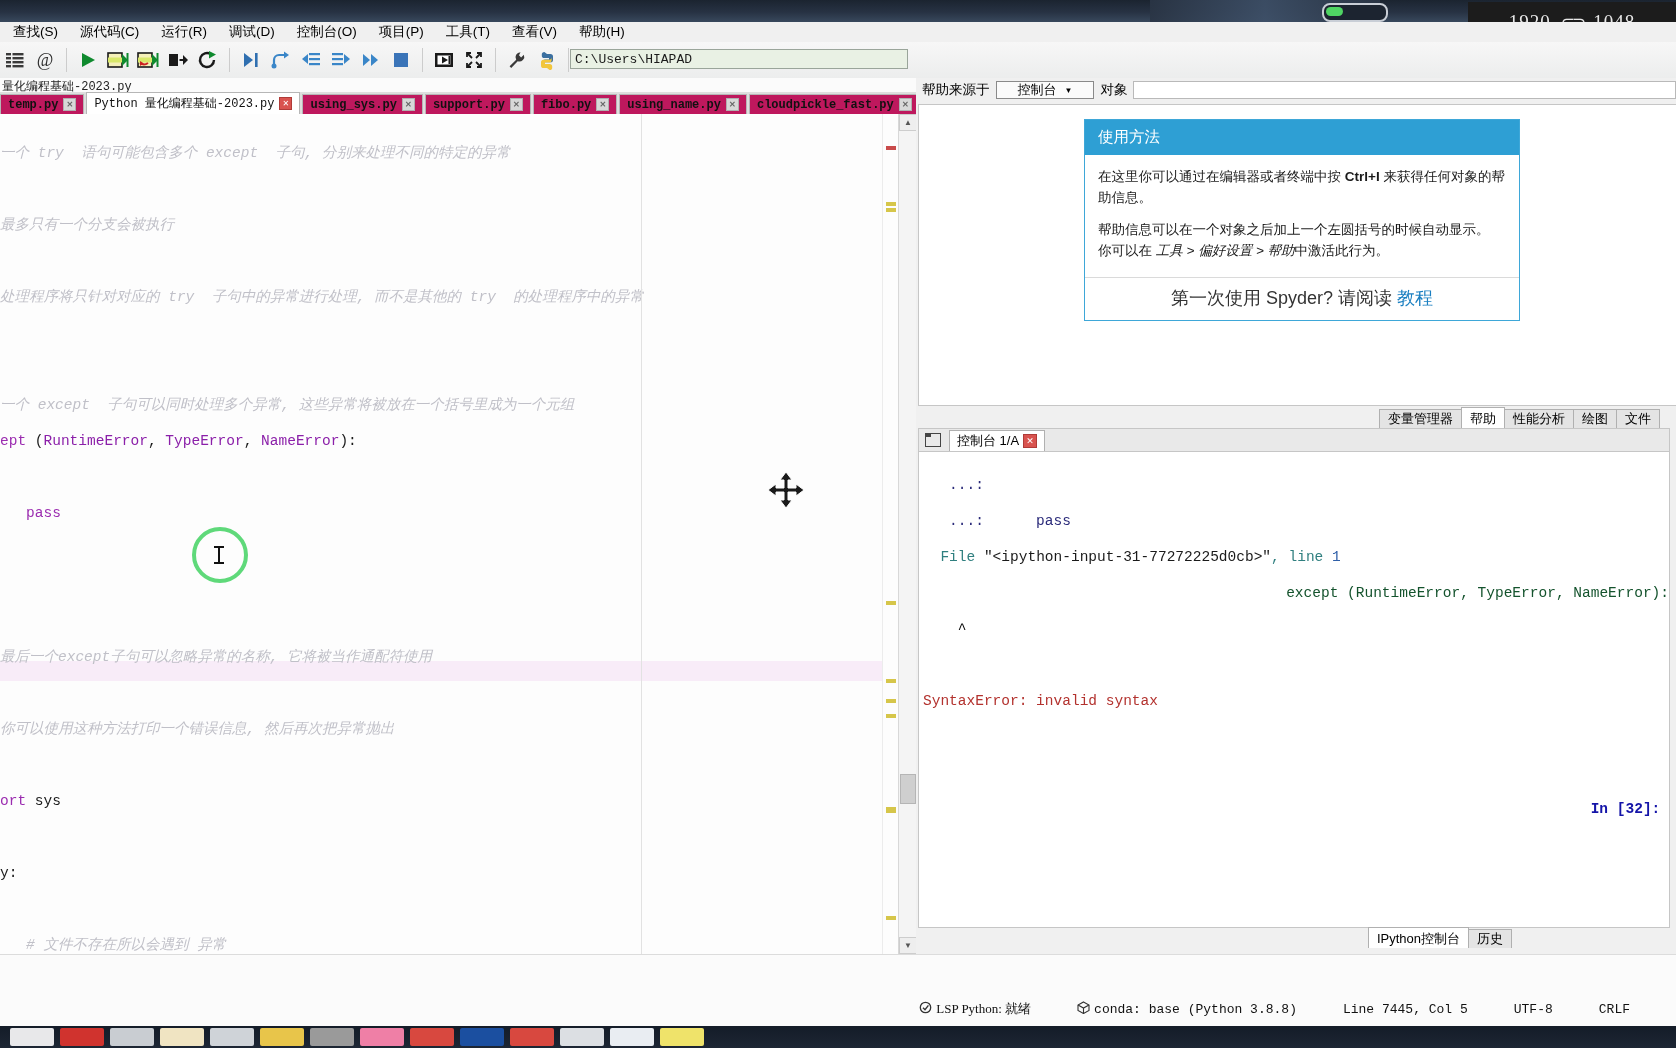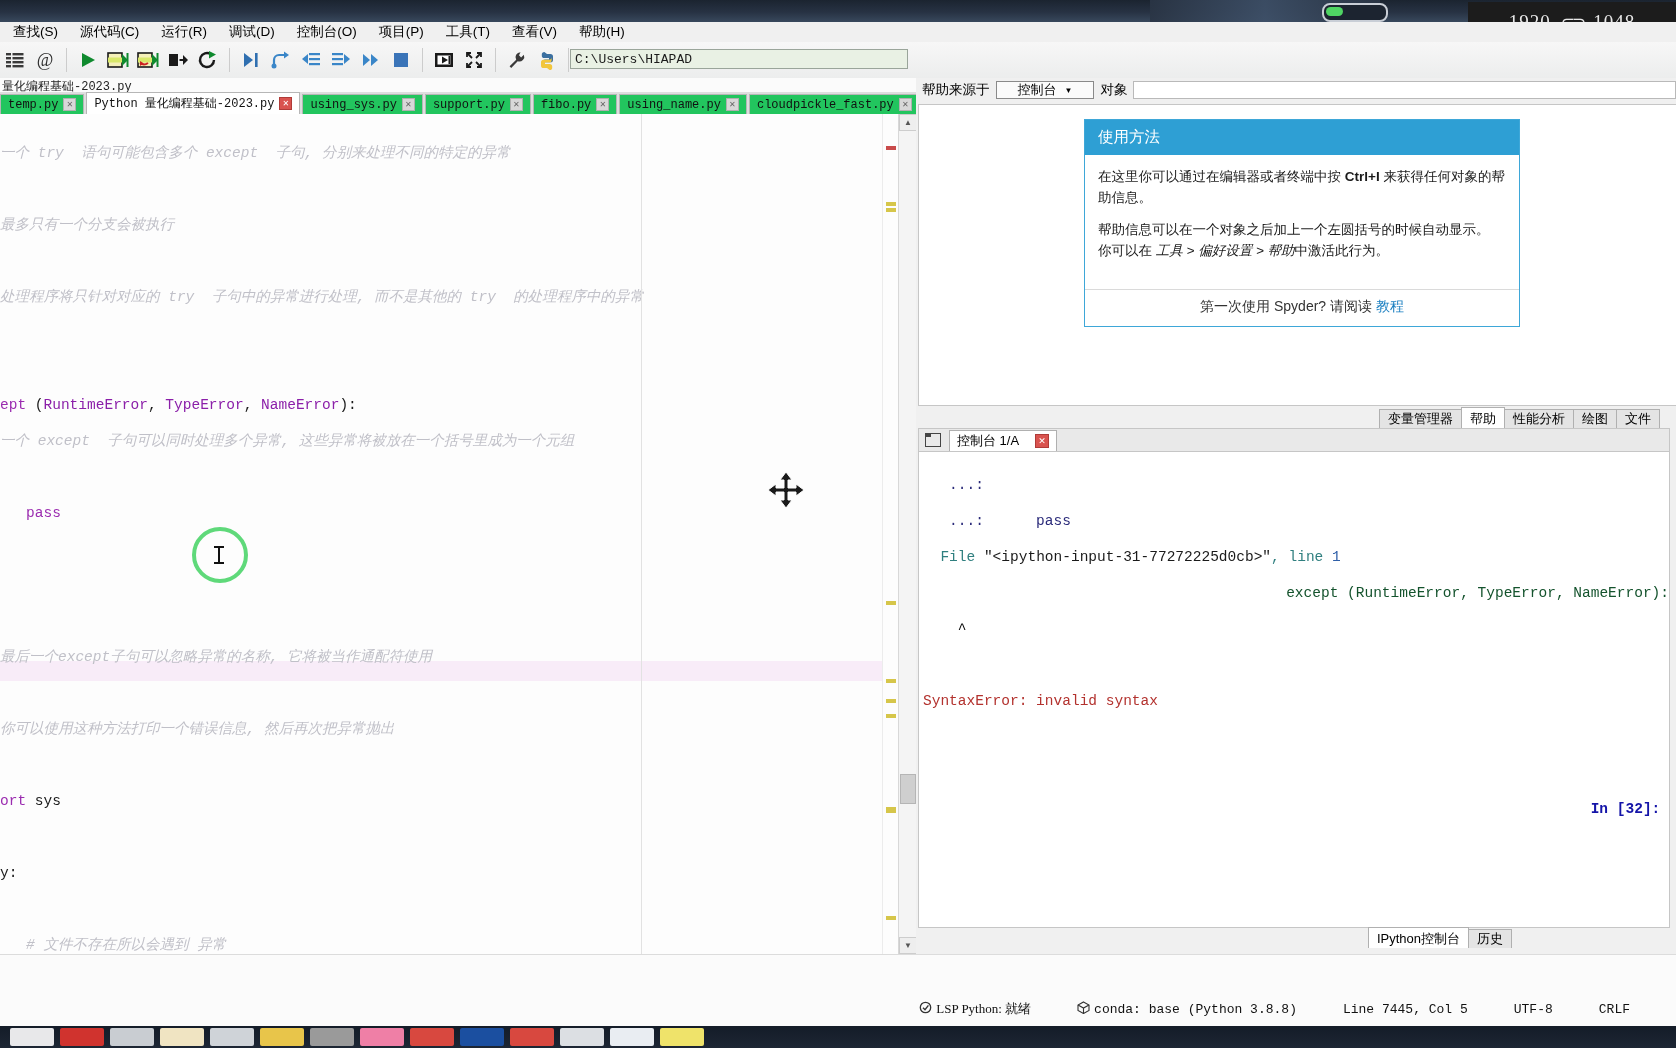--- a/index.html
+++ b/index.html
@@ -62,23 +62,23 @@
     padding-left:2px;background:#fbfbfb;
   }
 
   
   #tabbar{
     position:absolute;left:0;top:92px;width:916px;height:22px;
     background:#dedede;border-bottom:1px solid #b6b6b6;display:flex;align-items:flex-end;
   }
   .etab{
     height:19px;display:flex;align-items:center;gap:5px;padding:0 7px;
-    background:#22c55e;border:1px solid #b6b6b6;border-bottom:none;
+    background:#be185d;border:1px solid #b6b6b6;border-bottom:none;
     font-family:"Liberation Mono",monospace;font-size:12px;color:#111;
-    margin-right:2px;white-space:nowrap;cursor:default;
+    margin-right:2px;white-space:nowrap;cursor:default;font-weight:bold;
   }
   .etab.active{background:#ffffff;height:21px;font-weight:normal;}
   .etab .x{width:11px;height:11px;background:#d8d8d8;border:1px solid #b0b0b0;
     display:flex;align-items:center;justify-content:center;font-size:8px;color:#666;
     font-family:"Liberation Sans",sans-serif;}
   .etab.active .x{background:#d9534f;border-color:#b03b38;color:#fff;}
   #tab-menu-btn{position:absolute;right:8px;top:96px;width:16px;height:16px;}
 
   
   #editor{
@@ -152,40 +152,40 @@
   }
   #help-card{
     position:absolute;left:165px;top:14px;width:434px;
     border:1px solid #3ea7d8;background:#ffffff;
   }
   #help-card .hdr{background:#2e9fd4;color:#ffffff;font-size:15.5px;padding:7px 13px;}
   #help-card .bd{padding:11px 13px 5px 13px;font-size:13.5px;line-height:21px;color:#1a1a1a;}
   #help-card .bd p{margin:0 0 11px 0;}
   #help-card .bd i{font-style:italic;}
   #help-card .bd b{font-weight:bold;}
-  #help-card .foot{border-top:1px solid #dadada;text-align:center;padding:8px 0 10px 0;font-size:14px;color:#333;margin-top:12px;}
+  #help-card .foot{border-top:1px solid #dadada;text-align:center;padding:8px 0 10px 0;font-size:18px;color:#333;}
   #help-card .foot a{color:#1a7fc1;text-decoration:none;}
 
   
   #rp-tabs{
     position:absolute;left:0;top:330px;width:756px;height:20px;display:flex;justify-content:flex-end;
     align-items:flex-end;padding-right:12px;box-sizing:border-box;
   }
   .rtab{
     height:18px;padding:0 8px;display:flex;align-items:flex-end;font-size:13px;
     background:#e4e4e4;border:1px solid #b0b0b0;border-bottom:none;margin-left:-1px;cursor:default;white-space:nowrap;
   }
   .rtab.active{background:#ffffff;height:20px;}
 
   
   #console-wrap{position:absolute;left:2px;top:350px;width:752px;height:500px;background:#ffffff;border:1px solid #c6c6c6;box-sizing:border-box;}
   #console-tabbar{height:22px;background:#e9e9e9;border-bottom:1px solid #c6c6c6;display:flex;align-items:flex-end;gap:4px;padding-left:4px;}
   #console-tabbar .undock{width:14px;height:12px;border:1.5px solid #444;margin:0 4px 4px 2px;position:relative;}
   #console-tabbar .undock:after{content:"";position:absolute;left:-1px;top:-1px;width:6px;height:4px;background:#444;}
-  .ctab{height:20px;display:flex;align-items:center;gap:16px;padding:0 7px;background:#ffffff;
+  .ctab{height:20px;display:flex;align-items:center;gap:4px;padding:0 7px;background:#ffffff;
     border:1px solid #b0b0b0;border-bottom:none;font-size:13px;white-space:nowrap;}
   .ctab .x{width:12px;height:12px;background:#d9534f;border:1px solid #b03b38;color:#fff;font-size:9px;
     display:flex;align-items:center;justify-content:center;}
   #console-out{
     padding:6px 0 0 4px;font-family:"Liberation Mono",monospace;font-size:14.5px;line-height:18px;white-space:pre;
   }
   .c-dots{color:#2b2b7a;}
   .c-kwblue{color:#2f5fa8;}
   .c-file{color:#2f7f7f;}
   .c-str{color:#1a1a1a;}
@@ -431,22 +431,22 @@
 <div id="editor">
   <div id="curline"></div>
   <div id="code">
 <div class="ln cmt">一个 try  语句可能包含多个 except  子句, 分别来处理不同的特定的异常</div>
 <div class="ln">&nbsp;</div>
 <div class="ln cmt">最多只有一个分支会被执行</div>
 <div class="ln">&nbsp;</div>
 <div class="ln cmt">处理程序将只针对对应的 try  子句中的异常进行处理, 而不是其他的 try  的处理程序中的异常</div>
 <div class="ln">&nbsp;</div>
 <div class="ln">&nbsp;</div>
+<div class="ln cmt">一个 except  子句可以同时处理多个异常, 这些异常将被放在一个括号里成为一个元组</div>
 <div class="ln"><span class="kw">ept</span> <span class="op">(</span><span class="bi">RuntimeError</span><span class="op">,</span> <span class="bi">TypeError</span><span class="op">,</span> <span class="bi">NameError</span><span class="op">):</span></div>
-<div class="ln cmt">一个 except  子句可以同时处理多个异常, 这些异常将被放在一个括号里成为一个元组</div>
 <div class="ln">&nbsp;</div>
 <div class="ln">   <span class="kw">pass</span></div>
 <div class="ln">&nbsp;</div>
 <div class="ln">&nbsp;</div>
 <div class="ln">&nbsp;</div>
 <div class="ln cmt">最后一个except子句可以忽略异常的名称, 它将被当作通配符使用</div>
 <div class="ln">&nbsp;</div>
 <div class="ln cmt">你可以使用这种方法打印一个错误信息, 然后再次把异常抛出</div>
 <div class="ln">&nbsp;</div>
 <div class="ln"><span class="kw">ort</span> <span class="fn">sys</span></div>

